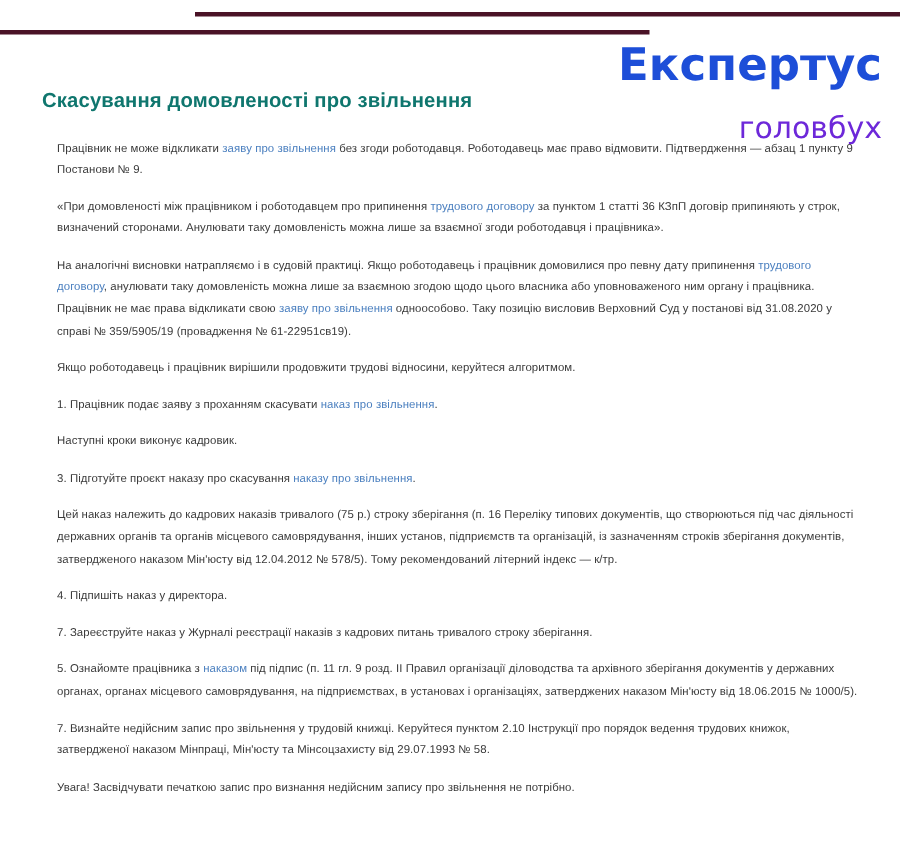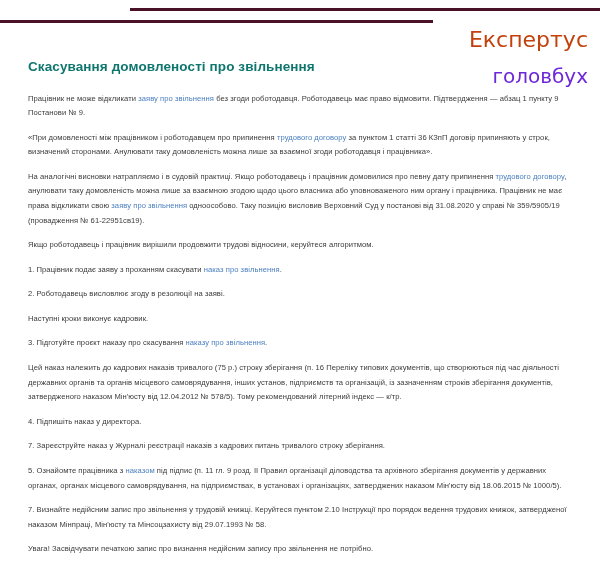--- a/index.html
+++ b/index.html
@@ -38,23 +38,23 @@
   .logo {
     position: absolute;
     right: 12px;
     top: 28px;
     text-align: right;
     line-height: 1;
   }
   .logo-main {
     display: block;
     font-family: "DejaVu Sans", sans-serif;
-    font-size: 22px;
-    font-weight: 400;
-    color: #c2410c;
+    font-size: 30px;
+    font-weight: 700;
+    color: #1d4ed8;
     letter-spacing: 0px;
     line-height: 1.05;
   }
   .logo-sub {
     display: block;
     font-family: "DejaVu Sans", sans-serif;
     font-size: 20px;
     font-weight: 400;
     color: #6d28d9;
     line-height: 1.2;
@@ -70,21 +70,21 @@
   }
   h1.doc-title {
     margin: 0 0 16px 0;
     font-size: 13.5px;
     font-weight: 700;
     color: #0f766e;
     line-height: 1.3;
     letter-spacing: 0.1px;
   }
   p.para {
-    margin: 0 0 10px 0;
+    margin: 0 0 10px 10px;
     font-size: 7.6px;
     line-height: 1.92;
     color: #3a3a3a;
     text-align: left;
     letter-spacing: 0.05px;
   }
   a.lnk {
     color: #4a7fbf;
     text-decoration: none;
   }
@@ -102,21 +102,20 @@
 </div>
 
 <div class="article">
   <h1 class="doc-title">Скасування домовленості про звільнення</h1>
   <div id="paragraphs">
       <p class="para"><span>Працівник не може відкликати </span><a class="lnk" href="#">заяву про звільнення</a><span> без згоди роботодавця. Роботодавець має право відмовити. Підтвердження — абзац 1 пункту 9 Постанови № 9.</span></p>
       <p class="para"><span>«При домовленості між працівником і роботодавцем про припинення </span><a class="lnk" href="#">трудового договору</a><span> за пунктом 1 статті 36 КЗпП договір припиняють у строк, визначений сторонами. Анулювати таку домовленість можна лише за взаємної згоди роботодавця і працівника».</span></p>
       <p class="para"><span>На аналогічні висновки натрапляємо і в судовій практиці. Якщо роботодавець і працівник домовилися про певну дату припинення </span><a class="lnk" href="#">трудового договору</a><span>, анулювати таку домовленість можна лише за взаємною згодою щодо цього власника або уповноваженого ним органу і працівника. Працівник не має права відкликати свою </span><a class="lnk" href="#">заяву про звільнення</a><span> одноособово. Таку позицію висловив Верховний Суд у постанові від 31.08.2020 у справі № 359/5905/19 (провадження № 61-22951св19).</span></p>
       <p class="para"><span>Якщо роботодавець і працівник вирішили продовжити трудові відносини, керуйтеся алгоритмом.</span></p>
       <p class="para"><span>1. Працівник подає заяву з проханням скасувати </span><a class="lnk" href="#">наказ про звільнення</a><span>.</span></p>
-      <p class="para"><span>2. Роботодавець висловлює згоду в резолюції на заяві.</span></p>
       <p class="para"><span>Наступні кроки виконує кадровик.</span></p>
       <p class="para"><span>3. Підготуйте проєкт наказу про скасування </span><a class="lnk" href="#">наказу про звільнення</a><span>.</span></p>
       <p class="para"><span>Цей наказ належить до кадрових наказів тривалого (75 р.) строку зберігання (п. 16 Переліку типових документів, що створюються під час діяльності державних органів та органів місцевого самоврядування, інших установ, підприємств та організацій, із зазначенням строків зберігання документів, затвердженого наказом Мін'юсту від 12.04.2012 № 578/5). Тому рекомендований літерний індекс — к/тр.</span></p>
       <p class="para"><span>4. Підпишіть наказ у директора.</span></p>
       <p class="para"><span>7. Зареєструйте наказ у Журналі реєстрації наказів з кадрових питань тривалого строку зберігання.</span></p>
       <p class="para"><span>5. Ознайомте працівника з </span><a class="lnk" href="#">наказом</a><span> під підпис (п. 11 гл. 9 розд. ІІ Правил організації діловодства та архівного зберігання документів у державних органах, органах місцевого самоврядування, на підприємствах, в установах і організаціях, затверджених наказом Мін'юсту від 18.06.2015 № 1000/5).</span></p>
       <p class="para"><span>7. Визнайте недійсним запис про звільнення у трудовій книжці. Керуйтеся пунктом 2.10 Інструкції про порядок ведення трудових книжок, затвердженої наказом Мінпраці, Мін'юсту та Мінсоцзахисту від 29.07.1993 № 58.</span></p>
       <p class="para"><span class="note-strong">Увага!</span><span> Засвідчувати печаткою запис про визнання недійсним запису про звільнення не потрібно.</span></p>
       <p class="para"></p>
     </div>

